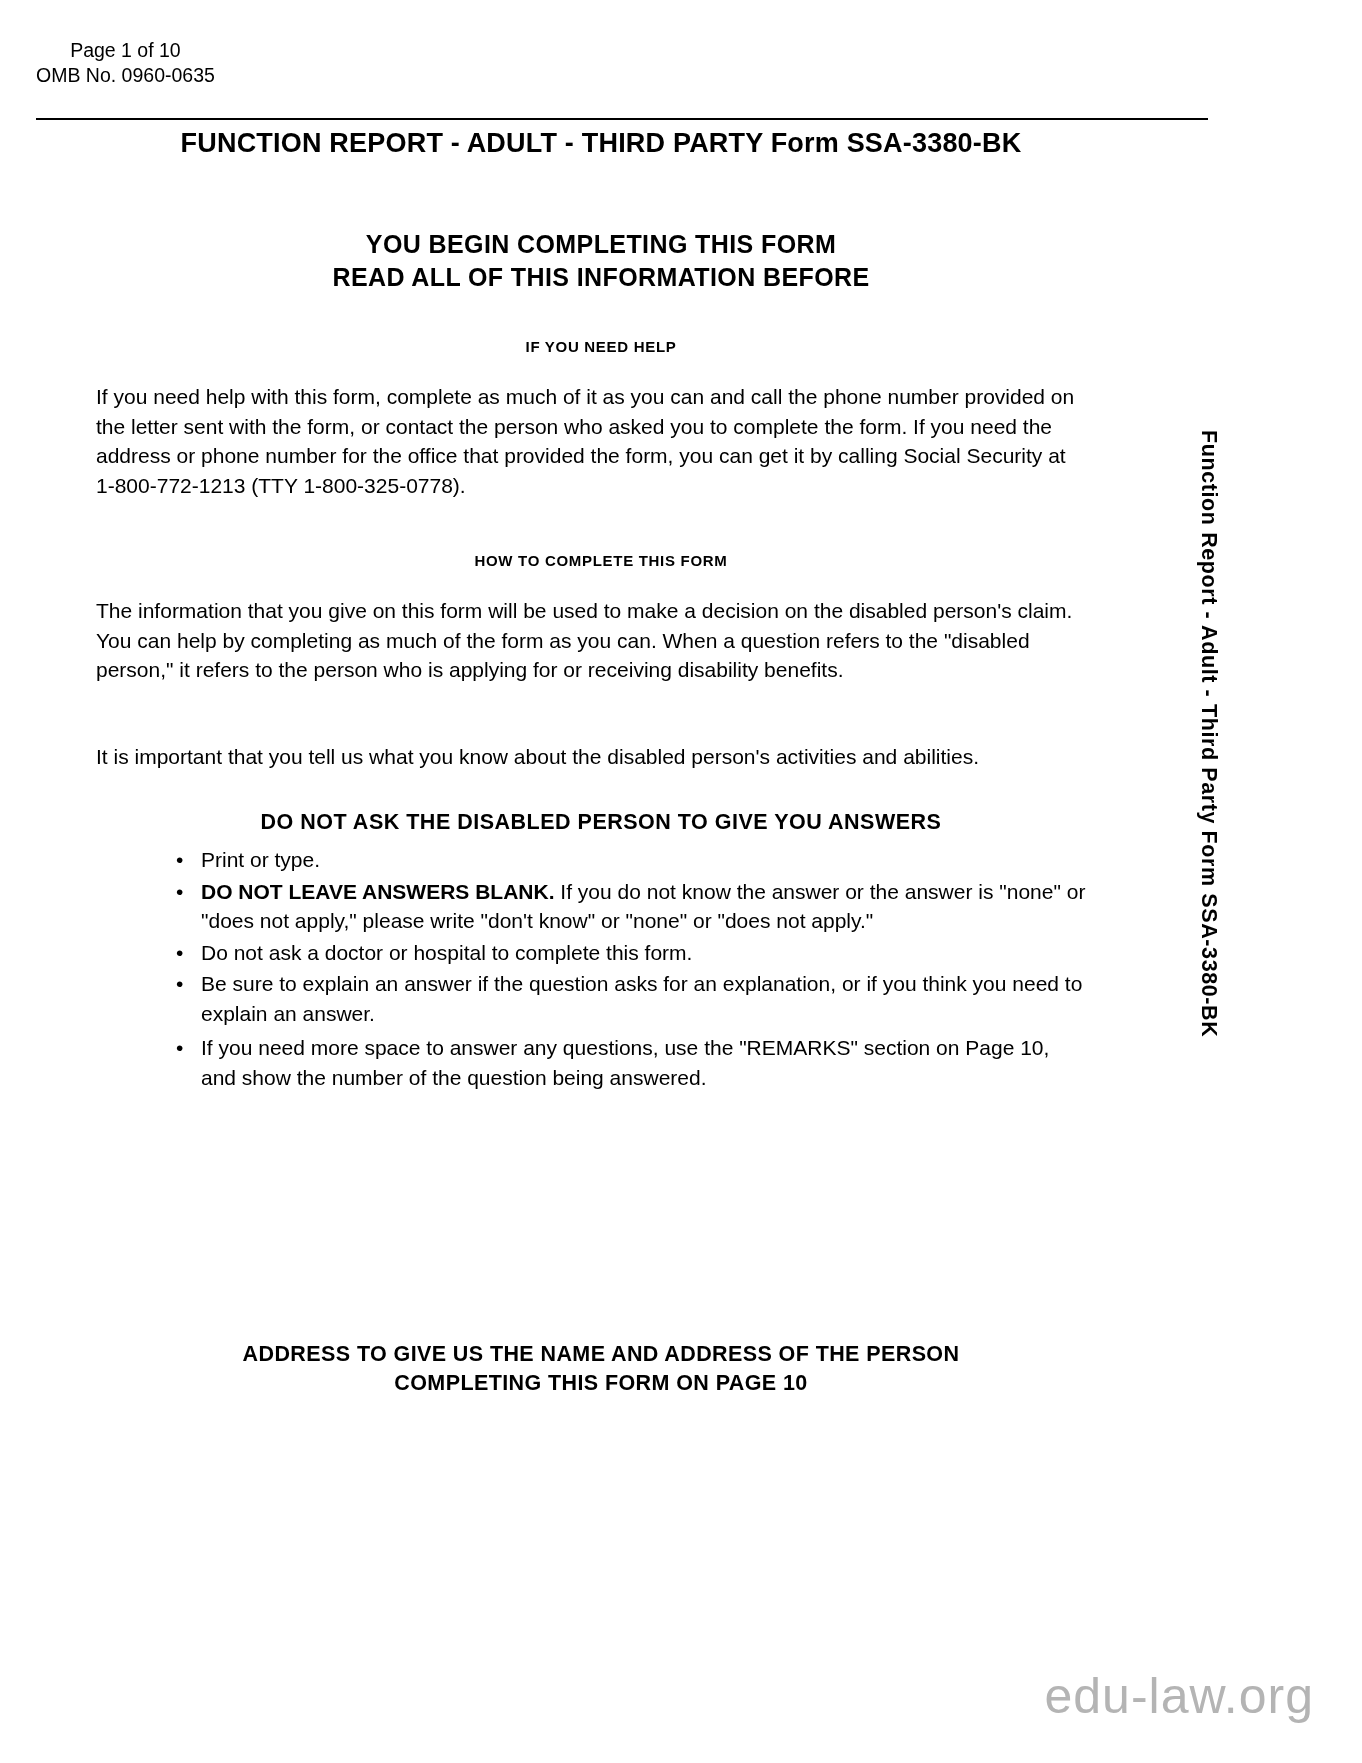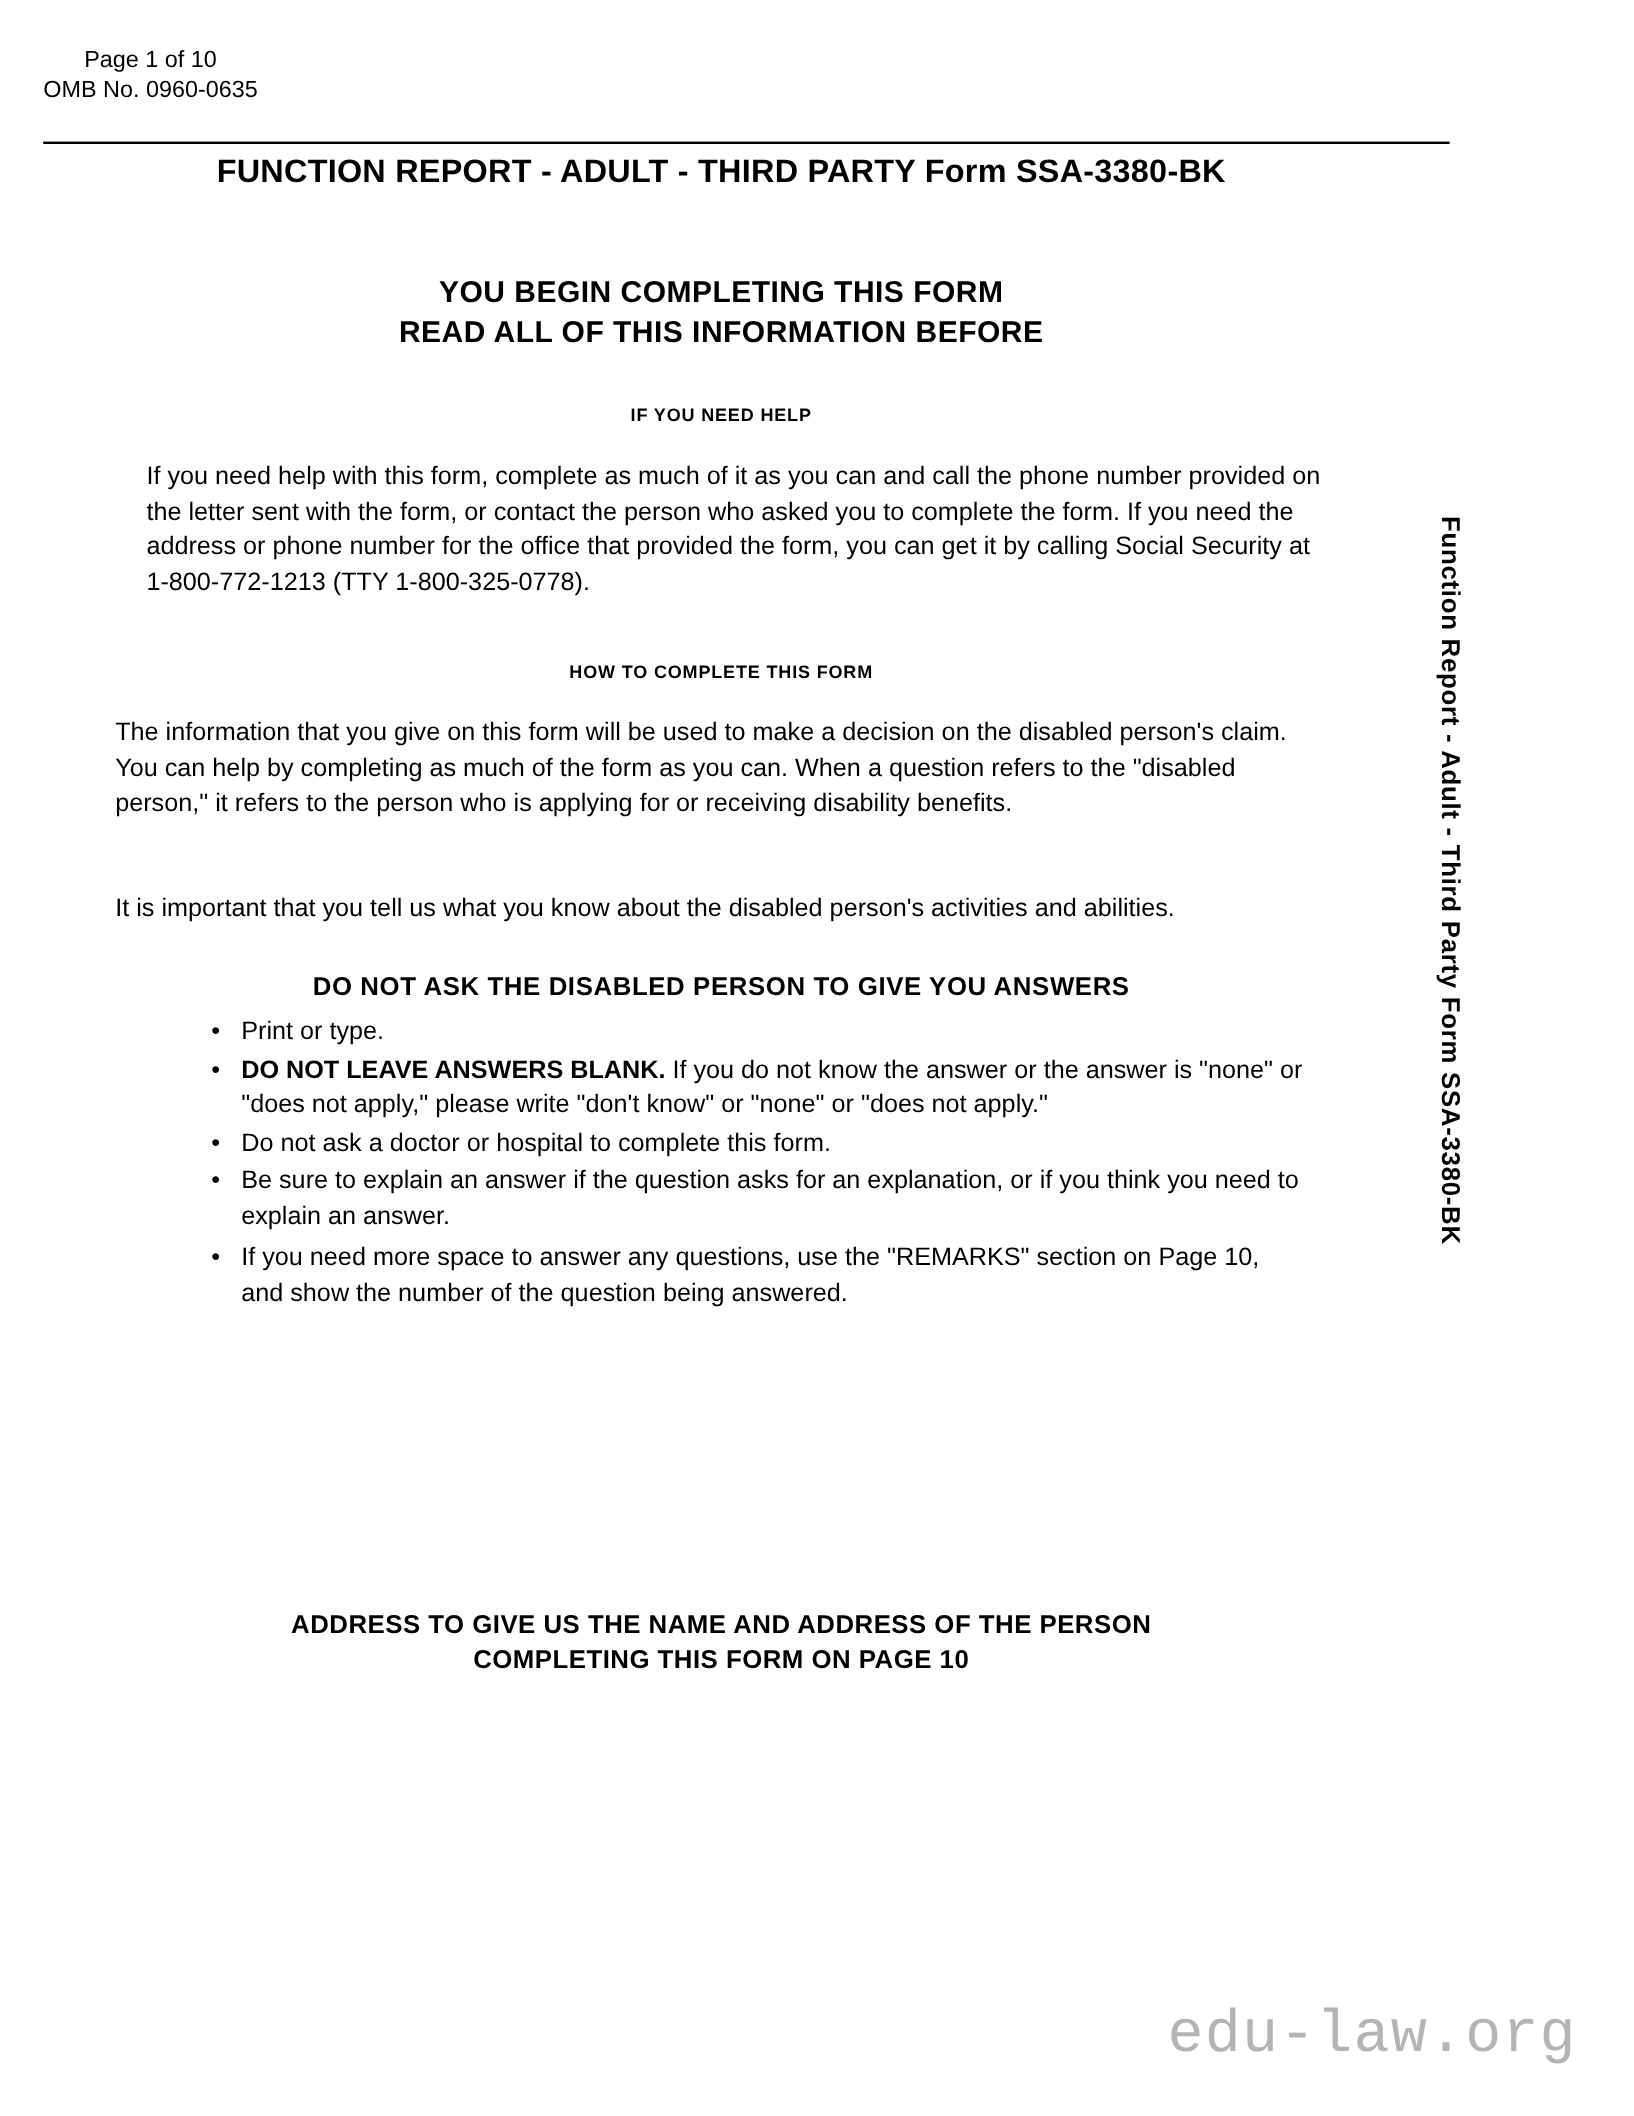--- a/index.html
+++ b/index.html
@@ -93,21 +93,21 @@
   #head-how  { top: 552px; }
   #head-donotask { top: 810px; letter-spacing: .5px; font-size: 21.5px; }
 
   .para {
     position: absolute;
     left: 96px;
     width: 985px;
     font-size: 21px;
     line-height: 29.5px;
   }
-  #para-help { top: 382px; margin-left: 26px; }
+  #para-help { top: 382px; }
   #para-how  { top: 596px; }
   #para-important { top: 742px; }
 
   
   .bullets {
     position: absolute;
     left: 170px;
     top: 845px;
     width: 920px;
     margin: 0;
@@ -160,21 +160,21 @@
     font-weight: bold;
     letter-spacing: .6px;
     white-space: nowrap;
   }
 
   
   .watermark {
     position: absolute;
     right: 48px;
     bottom: 38px;
-    font-family: Liberation Mono, monospace;
+    font-family: Liberation Sans, sans-serif;
     font-size: 50px;
     color: #b4b4b4;
     letter-spacing: 1px;
     white-space: nowrap;
   }
 </style>
 </head>
 <body>
 
 <div class="page">

